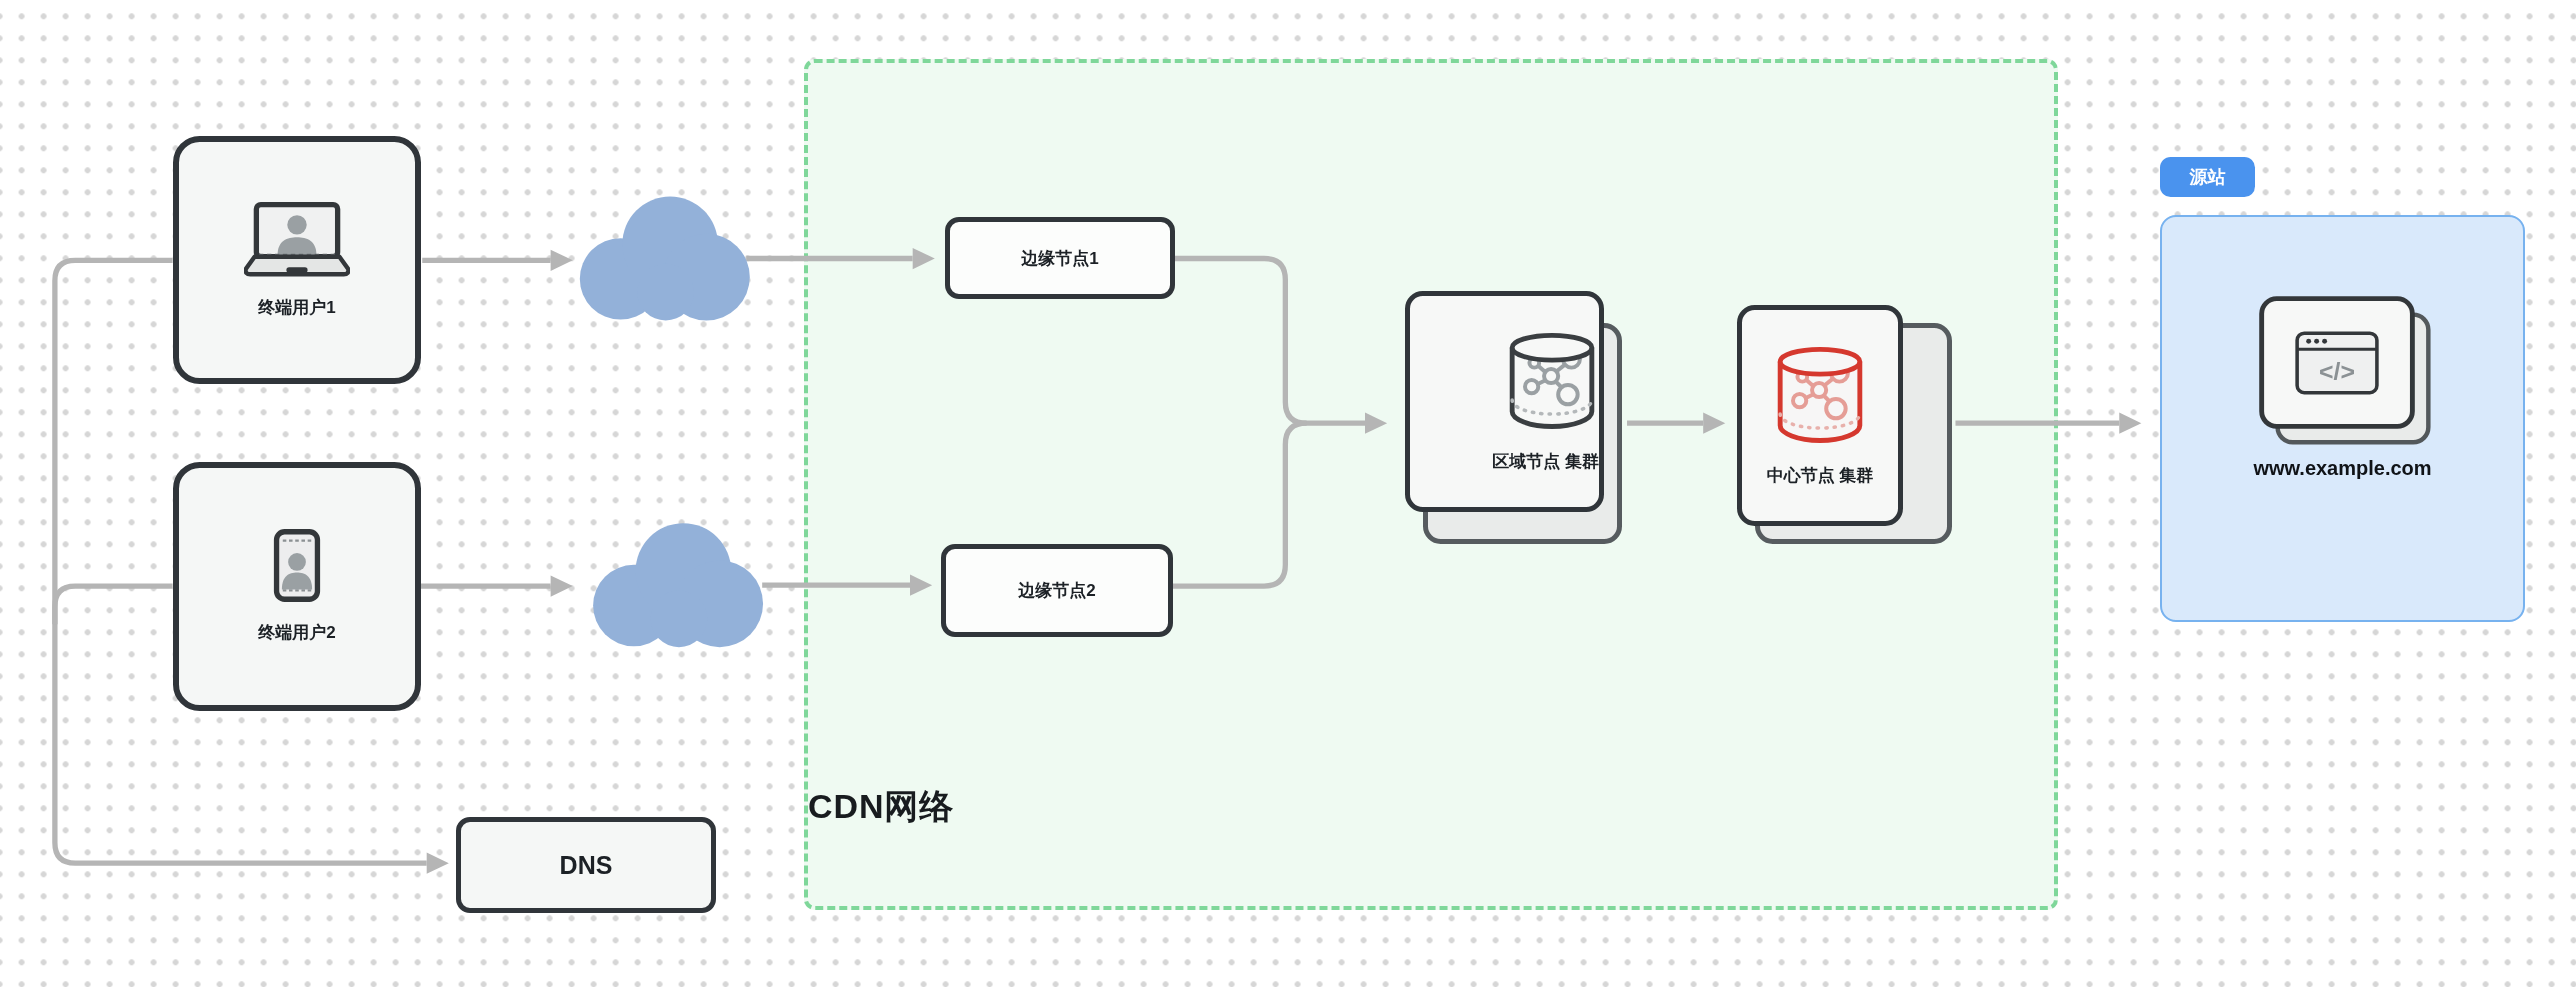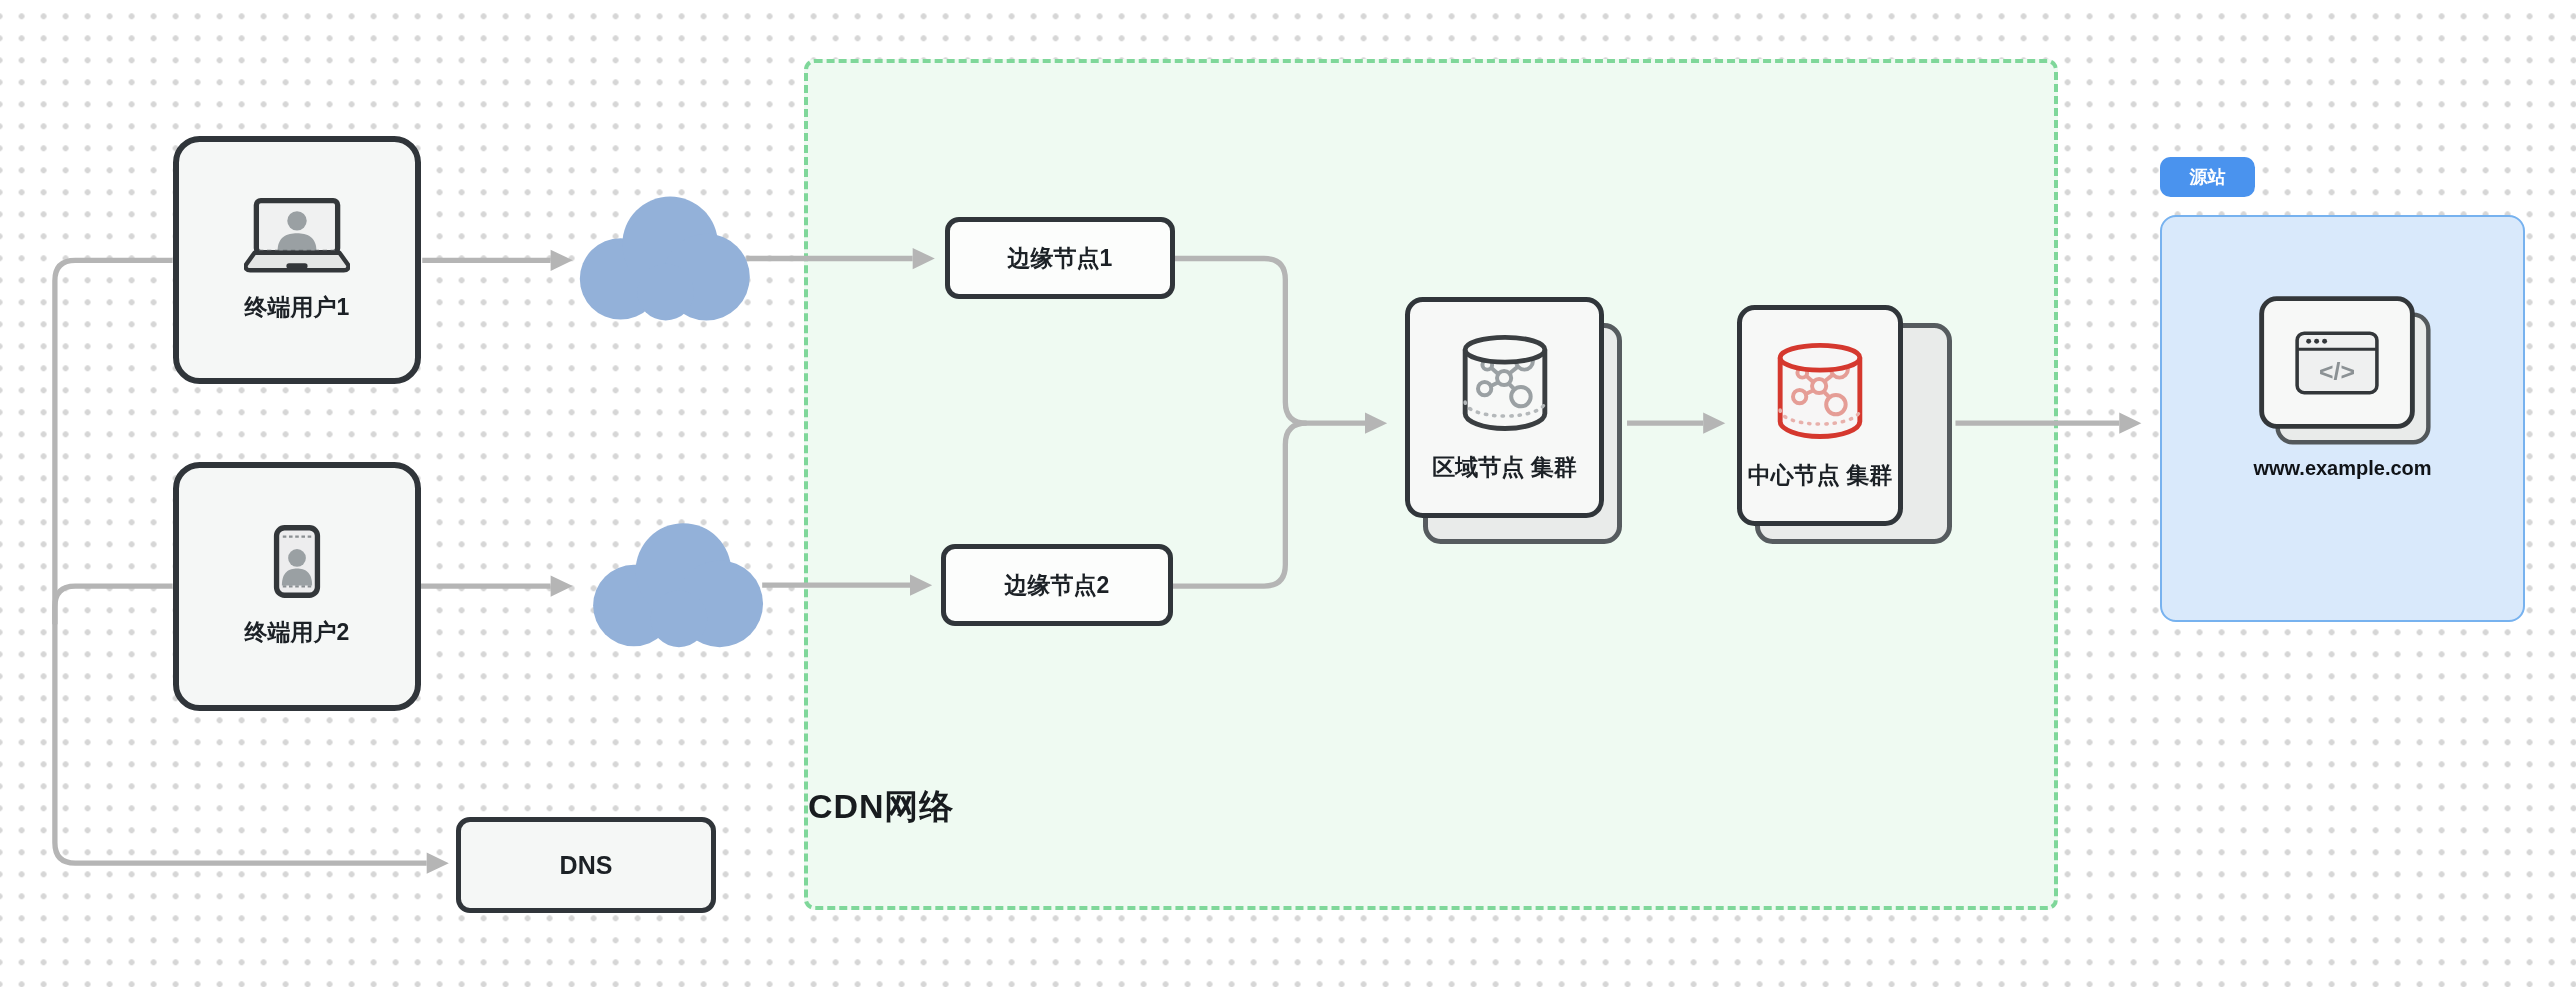--- a/index.html
+++ b/index.html
@@ -43,21 +43,21 @@
     border:6.2px solid #30353a;
     border-radius:26.6px;
     gap:16px;
   }
   .pill-box{
     background:#fcfdfc;
     border:5.3px solid #30353a;
     border-radius:14px;
   }
   .node-label{
-    font-size:23px;font-weight:bold;color:#1c2126;white-space:nowrap;
+    font-size:17px;font-weight:bold;color:#1c2126;white-space:nowrap;
   }
   .dns-box{
     left:456px;top:817px;width:260px;height:96px;
     background:#f5f7f6;
   }
   .stack-shadow{
     position:absolute;box-sizing:border-box;z-index:3;
     width:199px;height:221px;
     background:#e9ebea;
     border:5.3px solid #565b5f;
@@ -164,26 +164,26 @@
   </div>
 
   <div class="node pill-box dns-box">
     <div class="node-label" style="font-size:25px;">DNS</div>
   </div>
 
   <div class="node pill-box" style="left:945px;top:217px;width:230px;height:82px;">
     <div class="node-label">边缘节点1</div>
   </div>
 
-  <div class="node pill-box" style="left:941px;top:544px;width:232px;height:82px;align-items:center;">
+  <div class="node pill-box" style="left:941px;top:544px;width:232px;height:93px;align-items:center;">
     <div class="node-label">边缘节点2</div>
   </div>
 
   <div class="stack-shadow" style="left:1423px;top:323px;"></div>
-  <div class="node cluster-card" style="left:1405px;top:297px;">
+  <div class="node cluster-card" style="left:1405px;top:291px;align-items:flex-end;">
     <span>
       <svg width="94" height="108" viewBox="0 0 106 122">
         <path d="M8,20 L8,92 C8,101 28,109 53,109 C78,109 98,101 98,92 L98,20" fill="#f7f8f7" stroke="#3a3e41" stroke-width="5.5"></path>
         <path d="M8,79 C8,88 28,95 53,95 C78,95 98,88 98,79" fill="none" stroke="#b4b8ba" stroke-width="4" stroke-dasharray="1.5 8" stroke-linecap="round"></path>
         <g stroke="#9aa0a3" stroke-width="4.5" fill="#f7f8f7">
           <line x1="46" y1="48" x2="37" y2="40"></line>
           <line x1="59" y1="46" x2="69" y2="38"></line>
           <line x1="45" y1="57" x2="37" y2="61"></line>
           <line x1="58" y1="59" x2="65" y2="66"></line>
           <circle cx="52" cy="52" r="8"></circle>

